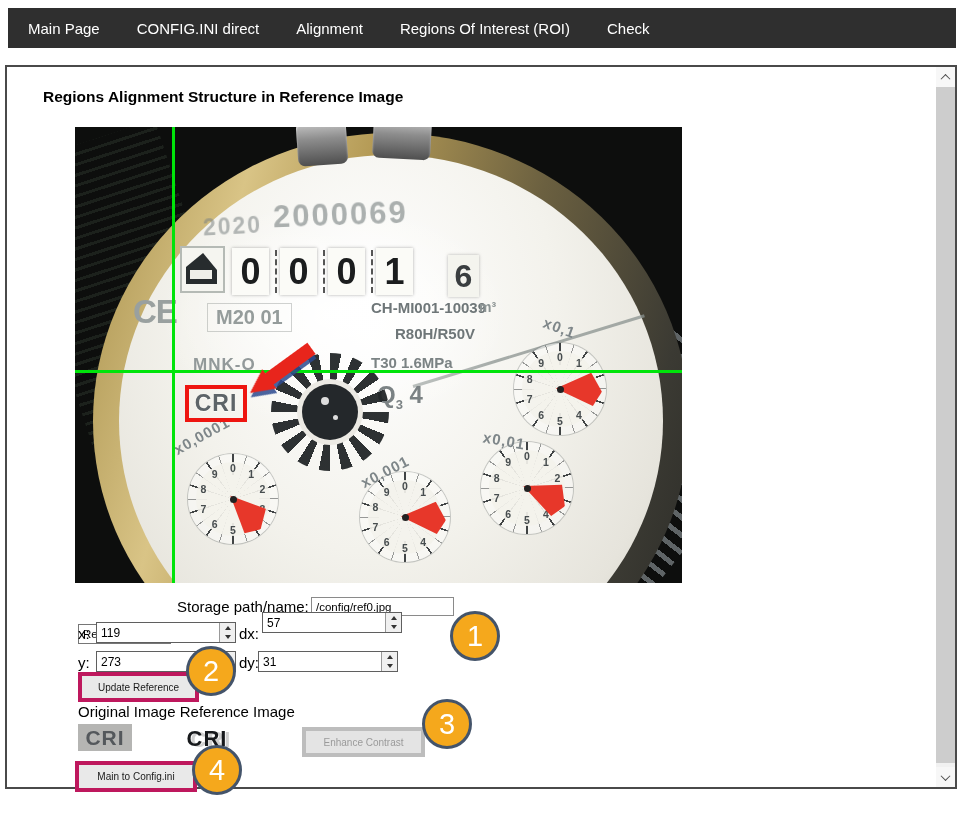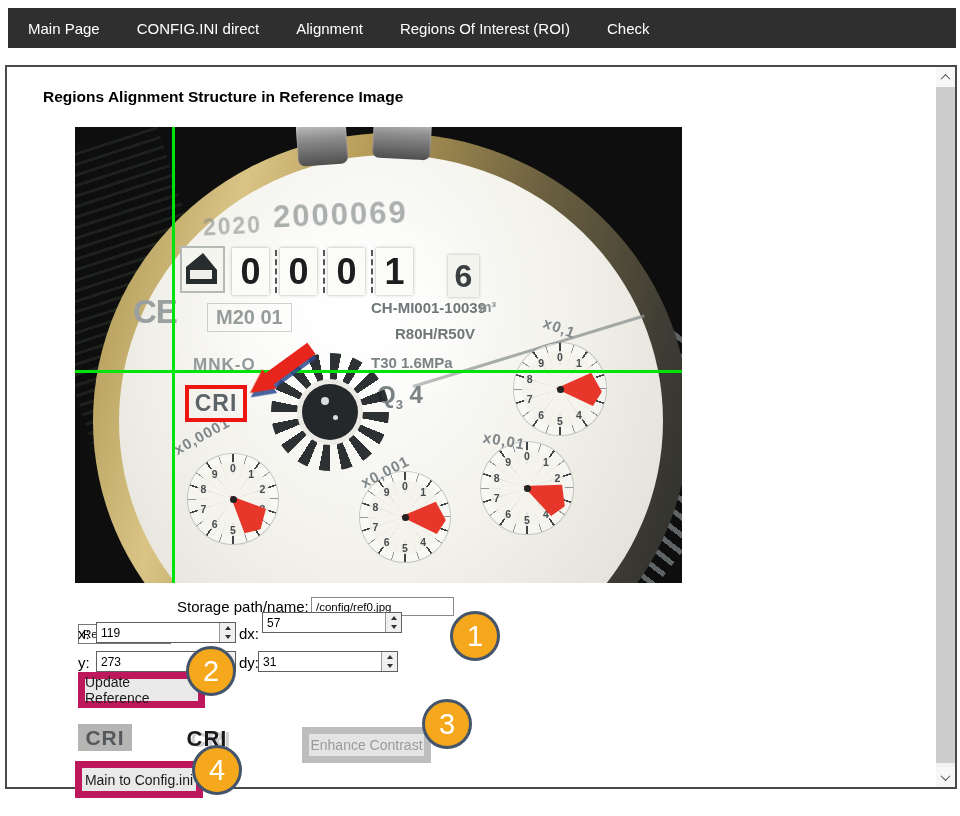--- a/index.html
+++ b/index.html
@@ -115,21 +115,21 @@
       padding:1px 4px;box-sizing:border-box;background:#fff;}
   #storage-input{left:311px;top:597px;width:143px;height:19px;}
   .numwrap{position:absolute;width:140px;height:21px;}
   .numwrap input{width:100%;height:100%;border:1px solid #5f5f5f;font-size:12px;
       font-family:"Liberation Sans",sans-serif;padding:1px 18px 1px 4px;box-sizing:border-box;}
   .spin{position:absolute;right:1px;top:1px;bottom:1px;width:15px;background:#f0f0f0;border-left:1px solid #999;
       display:flex;flex-direction:column;cursor:pointer;}
   .spin div{flex:1;display:flex;align-items:center;justify-content:center;}
   .tri-up{width:0;height:0;border-left:3.5px solid transparent;border-right:3.5px solid transparent;border-bottom:4.5px solid #333;}
   .tri-down{width:0;height:0;border-left:3.5px solid transparent;border-right:3.5px solid transparent;border-top:4.5px solid #333;}
-  .btn{position:absolute;background:#e9e9e9;border:7px solid #be185d;font-size:14px;color:#1a1a1a;
+  .btn{position:absolute;background:#e9e9e9;border:4px solid #be185d;font-size:10px;color:#1a1a1a;
       font-family:"Liberation Sans",sans-serif;display:flex;align-items:center;justify-content:center;cursor:pointer;}
   #btn-update{left:78px;top:672px;width:113px;height:22px;}
   #btn-enhance{left:302px;top:727px;width:115px;height:22px;color:#9a9a9a;border-color:#bdbdbd;background:#e4e4e4;}
   #btn-save{left:75px;top:761px;width:114px;height:23px;}
   .thumb{position:absolute;display:flex;align-items:center;justify-content:center;font-weight:bold;}
   #thumb-orig{left:78px;top:724px;width:54px;height:27px;background:#b5b5b3;color:#54585c;
       font-size:21px;letter-spacing:1px;filter:blur(.4px);}
   #thumb-ref{left:177px;top:725px;width:60px;height:27px;background:#fff;color:#17191c;
       font-size:22px;letter-spacing:1px;text-shadow:4px 1px 0 rgba(150,150,150,.45);}
   
@@ -327,20 +327,21 @@
           <span class="tri-up"></span>
         </div>
         <div>
           <span class="tri-down"></span>
         </div>
       </div>
   </div>
 
   <div class="btn" id="btn-update">Update Reference</div>
 
+  <span class="lbl" style="left:78px;top:703px;">Original Image Reference Image</span>
   <div class="thumb" id="thumb-orig">CRI</div>
   <div class="thumb" id="thumb-ref">CRI</div>
   <div class="btn" id="btn-enhance">Enhance Contrast</div>
   <div class="btn" id="btn-save">Main to Config.ini</div>
 
   <div class="badge" id="badge-1">1</div>
   <div class="badge" id="badge-2">2</div>
   <div class="badge" id="badge-3">3</div>
   <div class="badge" id="badge-4">4</div>
 

